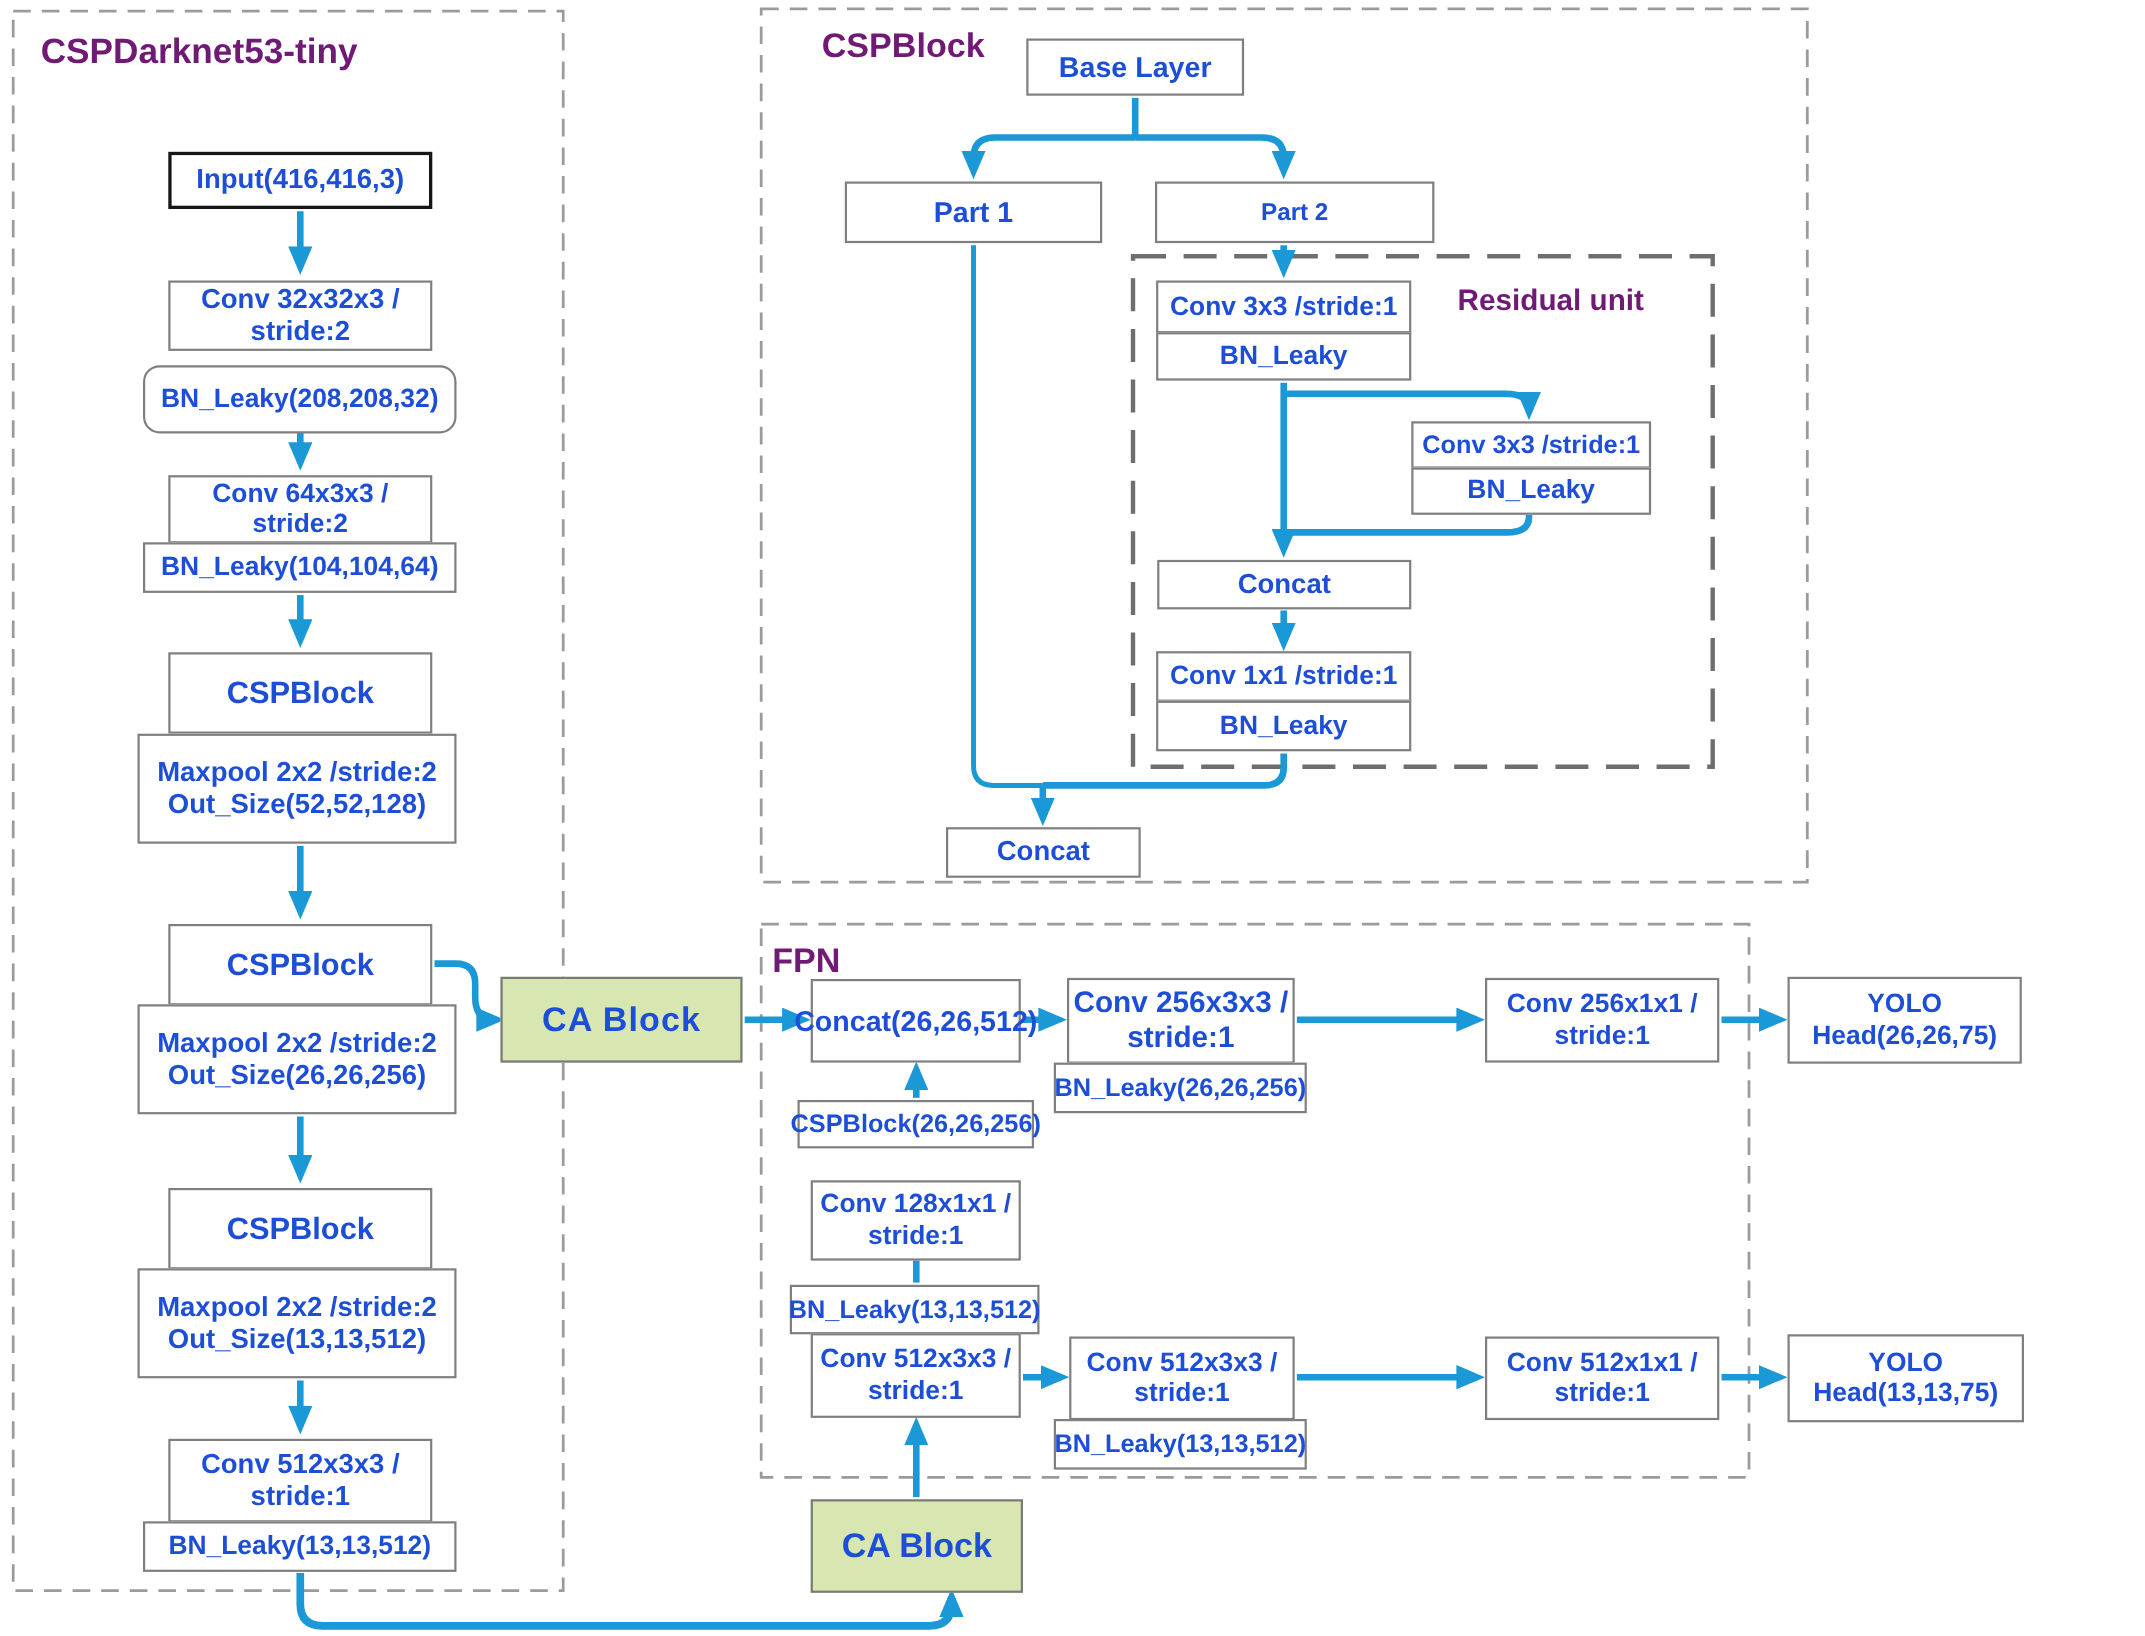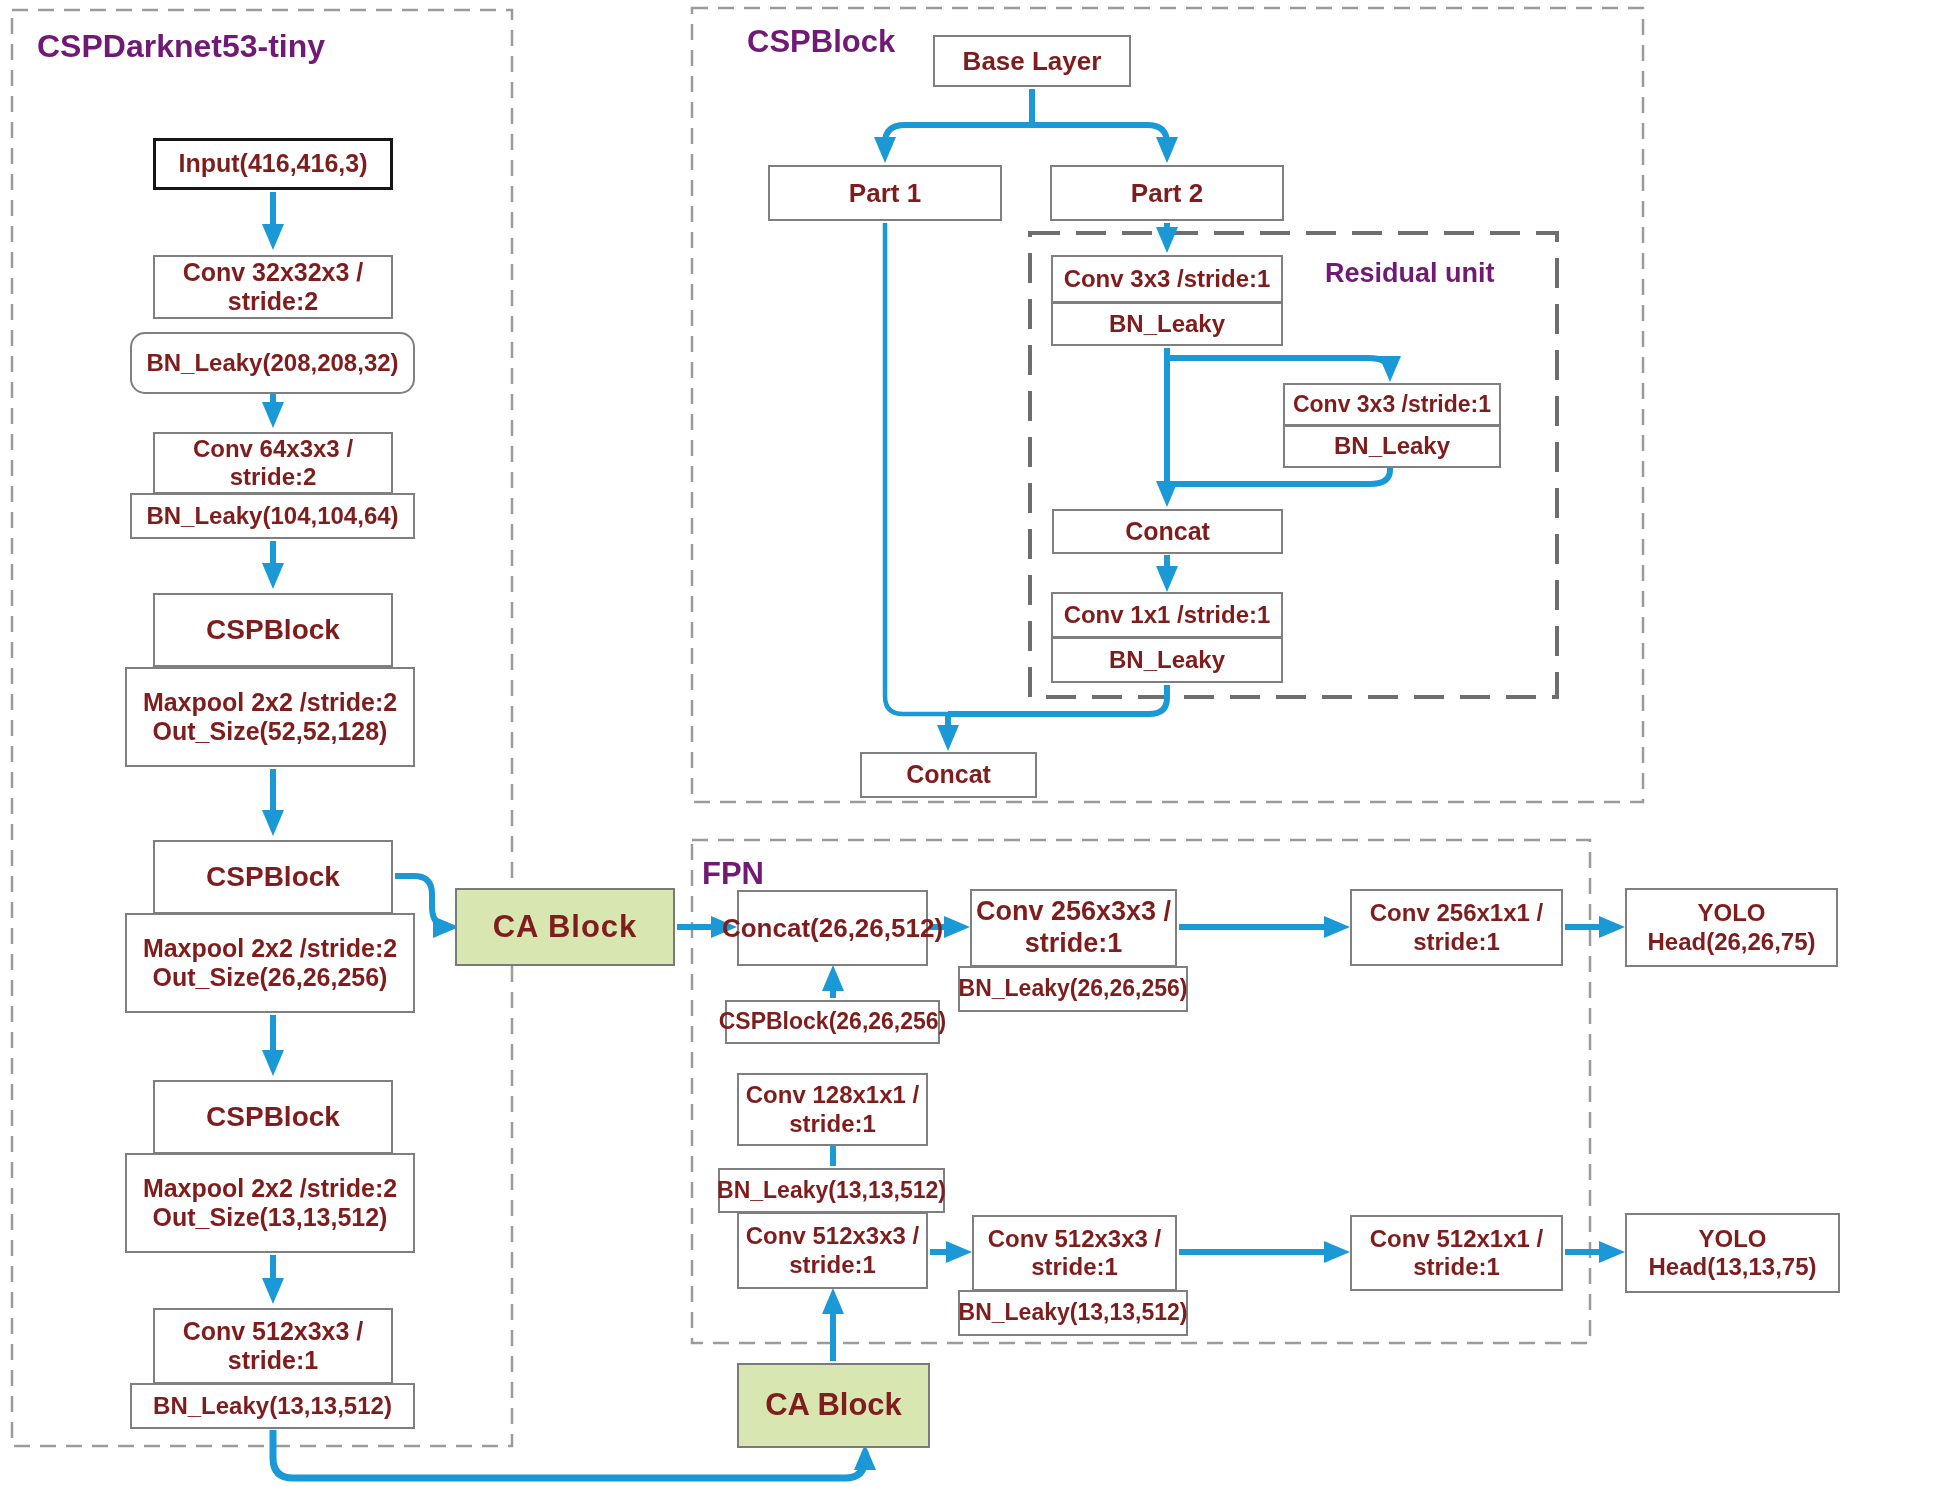--- a/index.html
+++ b/index.html
@@ -9,21 +9,21 @@
     font-family:"Liberation Sans","DejaVu Sans",sans-serif;
     background:#ffffff;
     overflow:hidden;
   }
   #wires{position:absolute;left:0;top:0;z-index:1;}
   .node{
     position:absolute;
     z-index:2;
     background:#ffffff;
     border:2px solid #7f7f7f;
-    color:#7f1d1d;
+    color:#1d4ed8;
     font-weight:bold;
     display:flex;align-items:center;justify-content:center;
     text-align:center;
     white-space:pre-line;
     line-height:1.18;
     box-sizing:border-box;
   }
   .node.input{border:3px solid #161616;}
   .node.green{background:#d8e6b2;border:2px solid #7a7a7a;}
   .ptitle{
@@ -112,21 +112,21 @@
 Out_Size(13,13,512)</div>
   <div class="node" style="left:153px;top:1308px;width:240px;height:76px;font-size:25px;">Conv 512x3x3 /
 stride:1</div>
   <div class="node" style="left:130px;top:1383px;width:285px;height:46px;font-size:24px;">BN_Leaky(13,13,512)</div>
 
   <div class="node green" style="left:455px;top:888px;width:220px;height:78px;font-size:31px;letter-spacing:1px;">CA Block</div>
   <div class="node green" style="left:737px;top:1363px;width:193px;height:85px;font-size:31px;">CA Block</div>
 
   <div class="node" style="left:933px;top:35px;width:198px;height:52px;font-size:26px;">Base Layer</div>
   <div class="node" style="left:768px;top:165px;width:234px;height:56px;font-size:26px;">Part 1</div>
-  <div class="node" style="left:1050px;top:165px;width:234px;height:56px;font-size:26px;">Part 2</div>
+  <div class="node" style="left:1050px;top:165px;width:254px;height:56px;font-size:22px;">Part 2</div>
   <div class="node" style="left:1051px;top:255px;width:232px;height:48px;font-size:24px;">Conv 3x3 /stride:1</div>
   <div class="node" style="left:1051px;top:302px;width:232px;height:44px;font-size:24px;">BN_Leaky</div>
   <div class="node" style="left:1283px;top:383px;width:218px;height:43px;font-size:23px;">Conv 3x3 /stride:1</div>
   <div class="node" style="left:1283px;top:425px;width:218px;height:43px;font-size:24px;">BN_Leaky</div>
   <div class="node" style="left:1052px;top:509px;width:231px;height:45px;font-size:25px;">Concat</div>
   <div class="node" style="left:1051px;top:592px;width:232px;height:46px;font-size:24px;">Conv 1x1 /stride:1</div>
   <div class="node" style="left:1051px;top:637px;width:232px;height:46px;font-size:24px;">BN_Leaky</div>
   <div class="node" style="left:860px;top:752px;width:177px;height:46px;font-size:25px;">Concat</div>
 
   <div class="node" style="left:737px;top:890px;width:191px;height:76px;font-size:26px;">Concat(26,26,512)</div>

